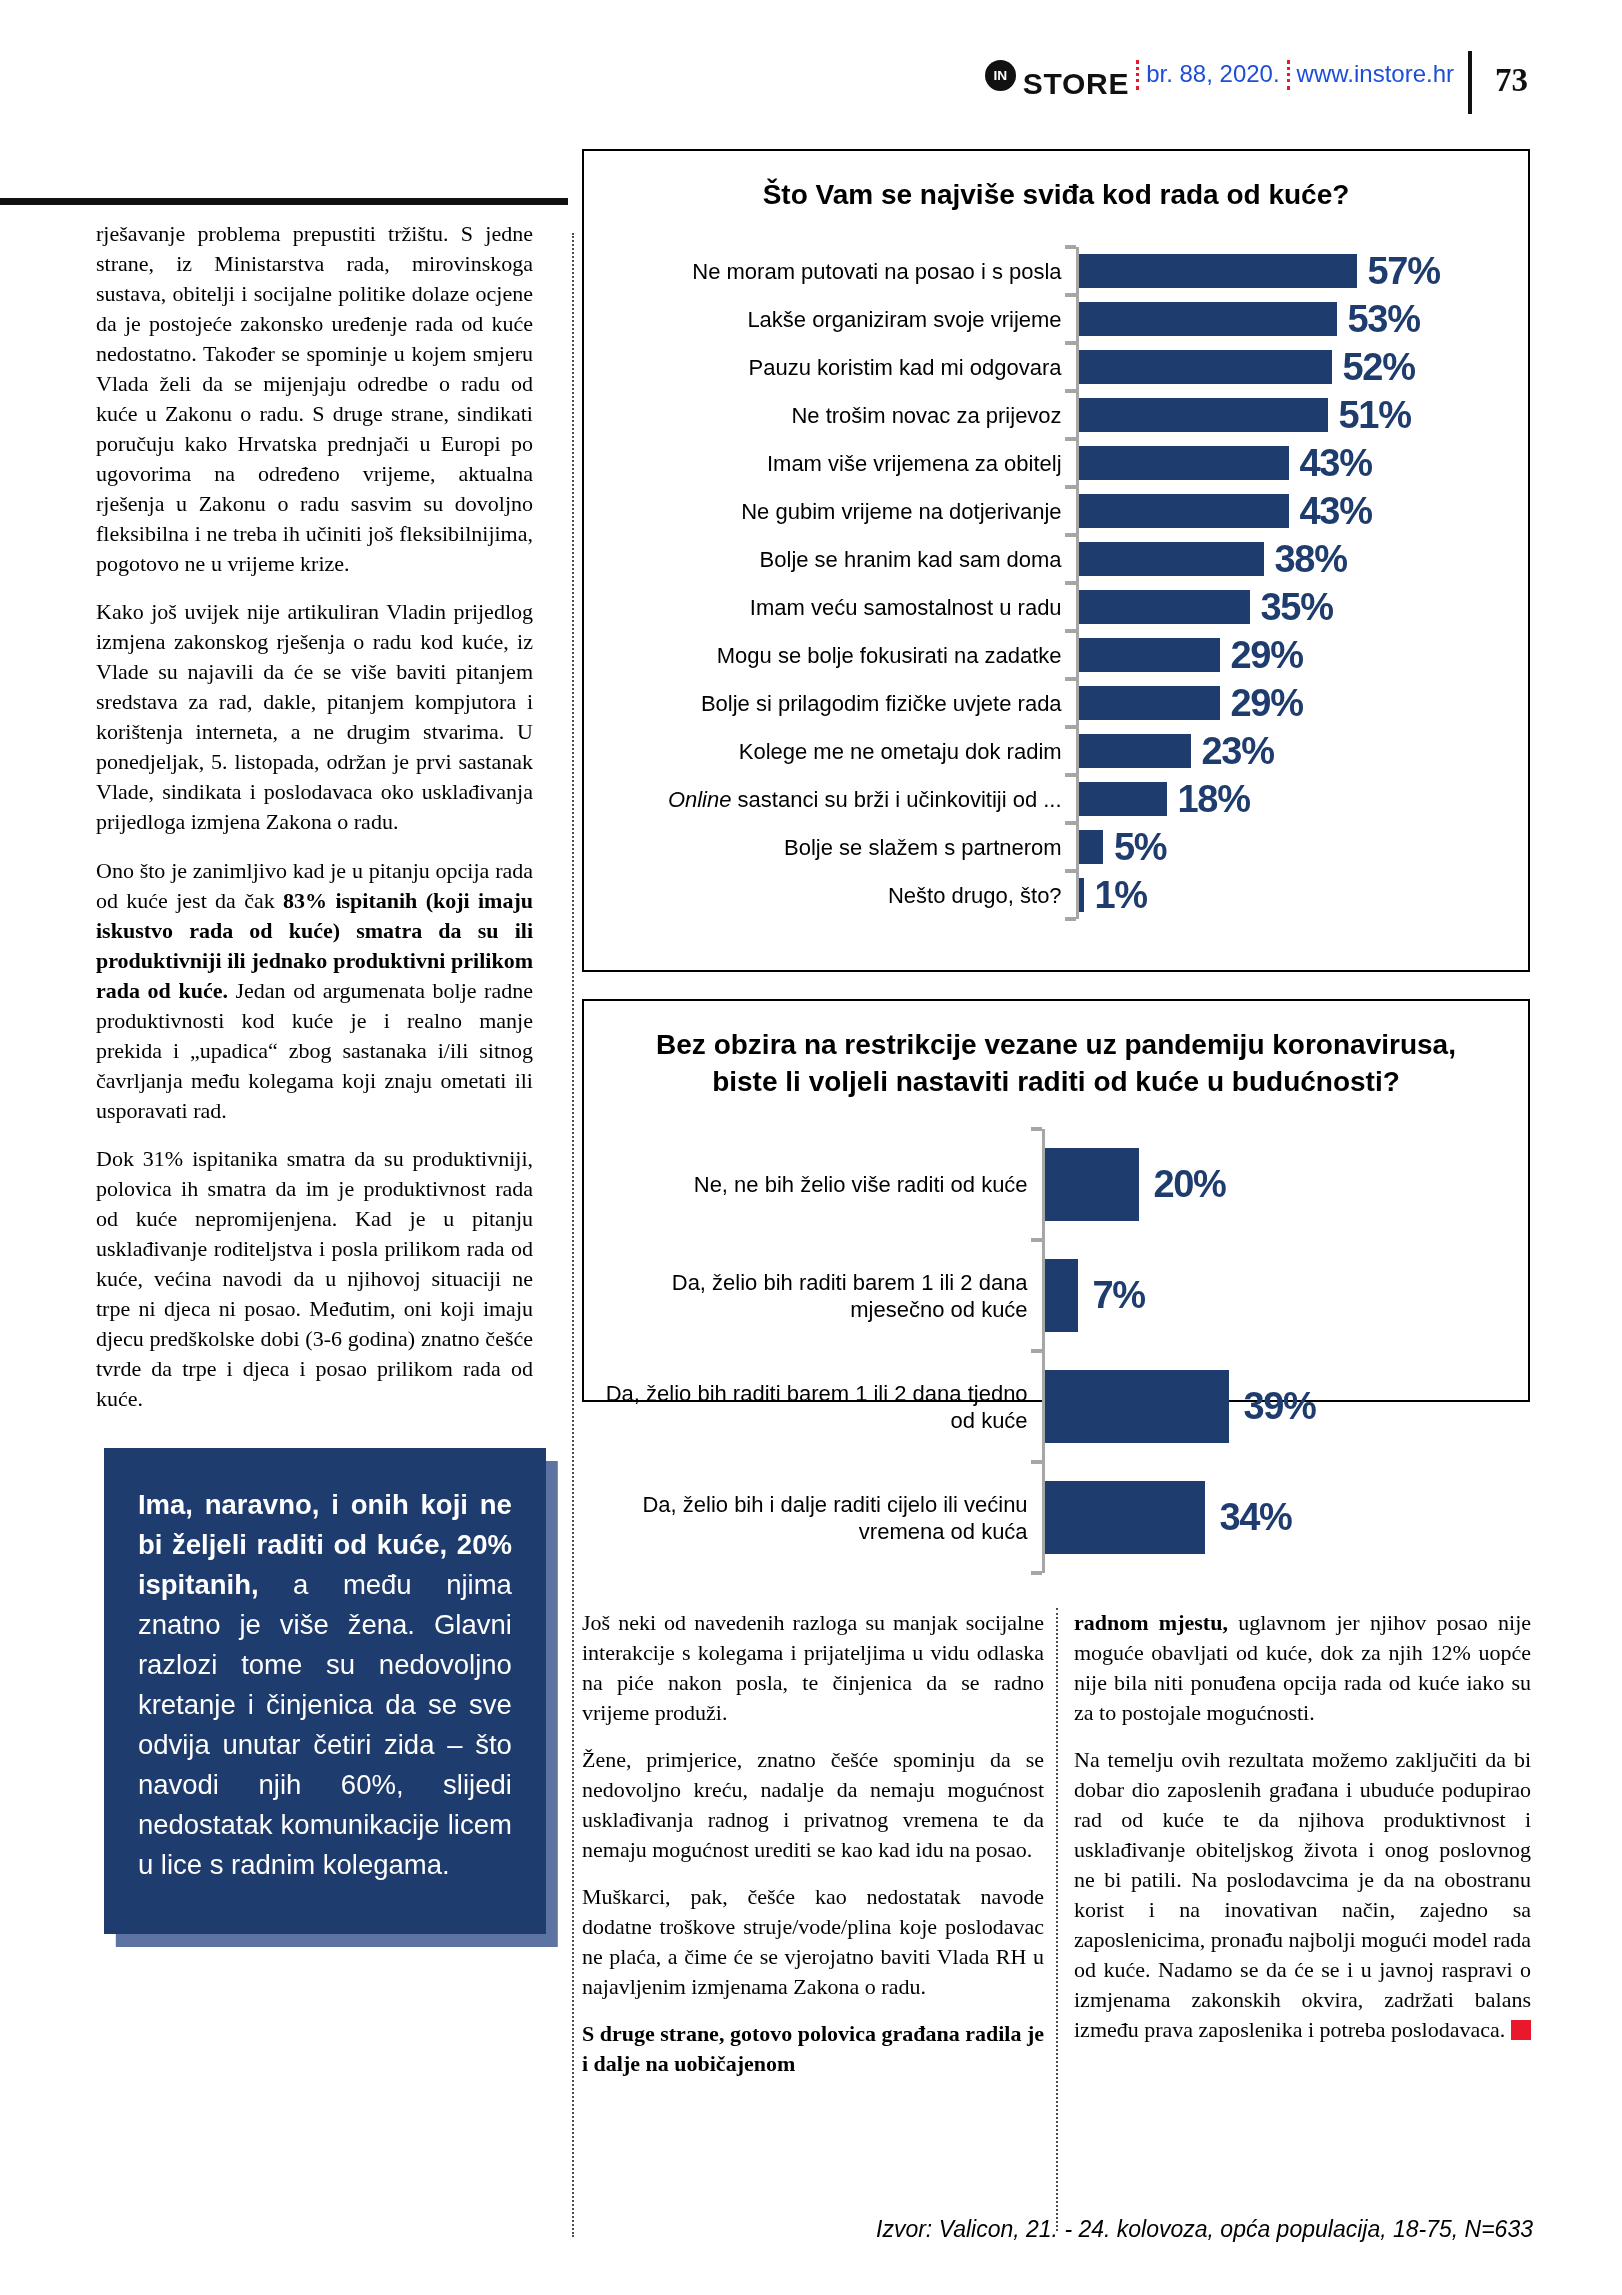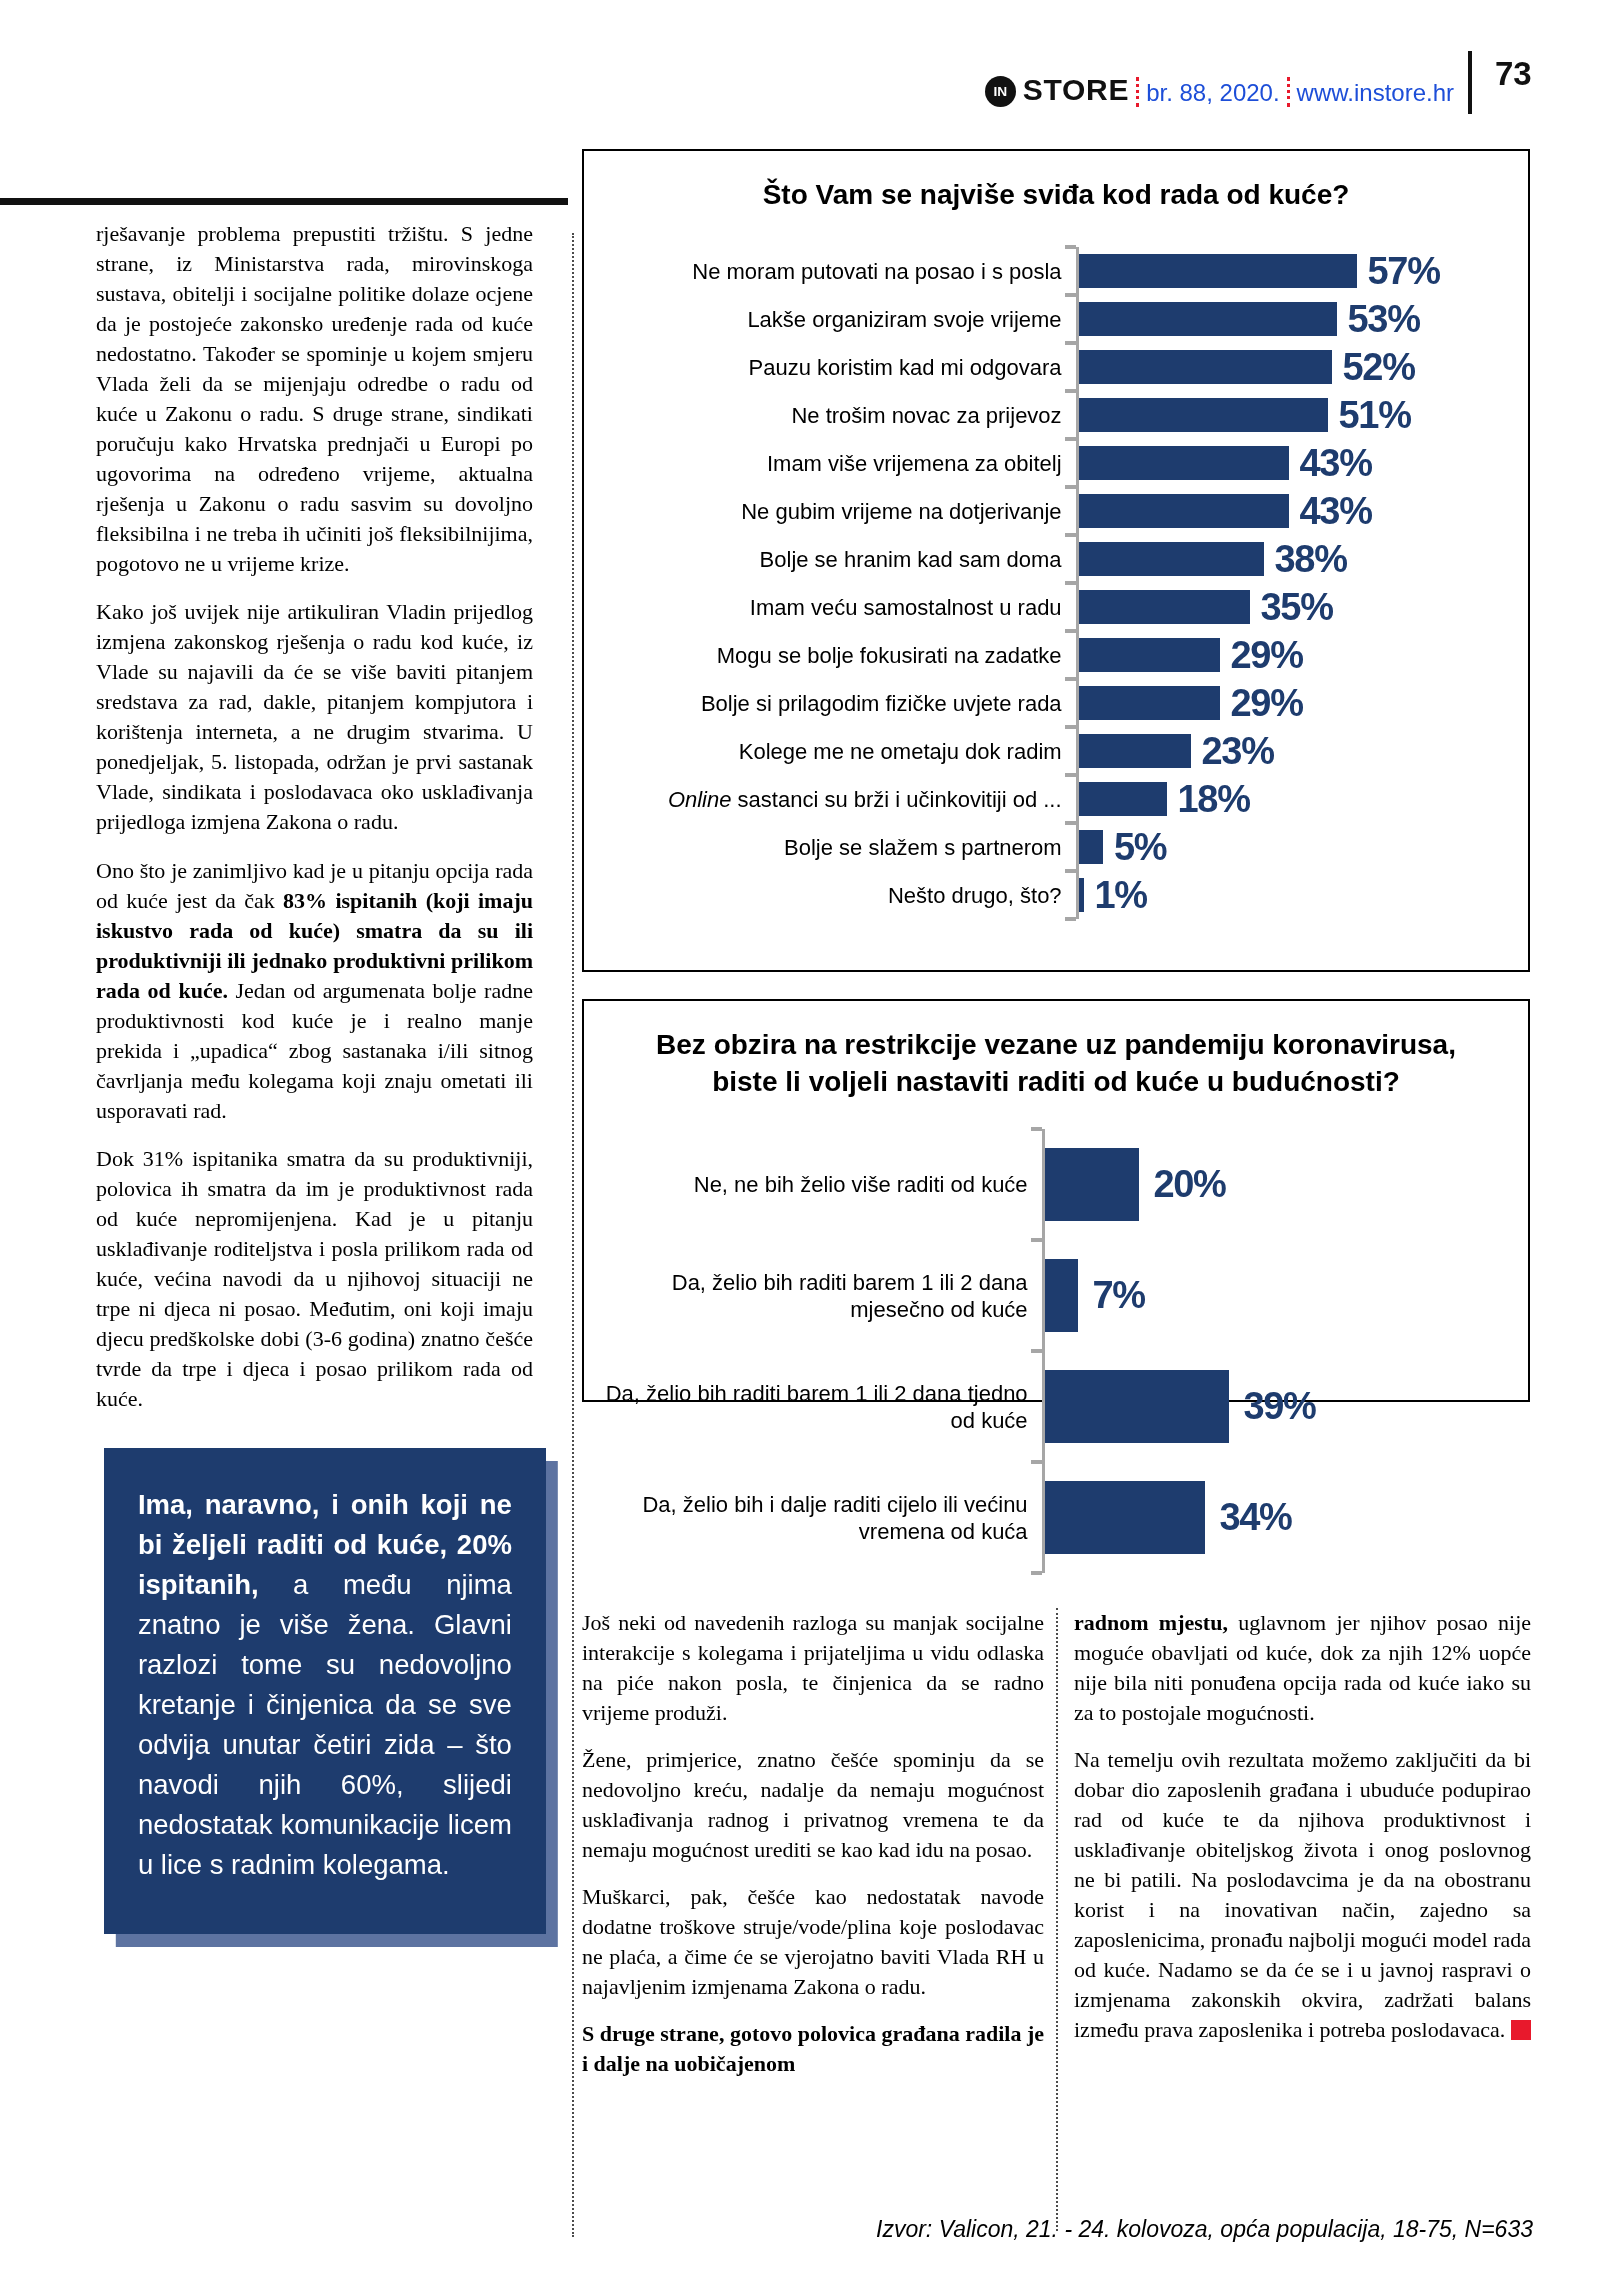--- a/index.html
+++ b/index.html
@@ -1,28 +1,28 @@
 <!DOCTYPE html>
 <html lang="hr" style="font-size:10.5px"><head>
 <meta charset="utf-8">
 <style>
   html,body{margin:0;padding:0;background:#ffffff;}
   #page{position:relative;width:1623px;height:2295px;background:#ffffff;overflow:hidden;
         font-family:"Liberation Serif",serif;color:#000;}
 
   
-  .header-group{position:absolute;top:60px;right:169px;display:flex;align-items:flex-end;gap:7px;height:47px;
+  .header-group{position:absolute;top:60px;right:169px;display:flex;align-items:flex-start;gap:7px;height:47px;
                 font-family:"Liberation Sans",sans-serif;}
   .logo-circle{width:31px;height:31px;border-radius:50%;background:#111;color:#fff;display:flex;
                align-items:center;justify-content:center;font-weight:700;font-size:13.7px;letter-spacing:0;}
   .logo-store{font-weight:700;font-size:30px;letter-spacing:0.7px;color:#111;margin-top:7px;}
   .hsep{width:0;height:30px;border-left:3.3px dotted #e8192c;}
   .h-meta{font-size:24px;color:#1d4ed8;}
   .header-bar{position:absolute;left:1468px;top:51px;width:3.9px;height:63px;background:#111;}
-  .page-num{position:absolute;left:1495px;top:55px;font-family:Liberation Sans, sans-serif;
+  .page-num{position:absolute;left:1495px;top:62px;font-family:Liberation Serif, serif;
             font-weight:700;font-size:33px;color:#111;}
 
   
   .top-rule{position:absolute;left:0;top:198px;width:568px;height:6.5px;background:#111;}
   .vdot{position:absolute;width:0;border-left:2.6px dotted #4b4b4b;}
   #vdot-left{left:572px;top:233px;height:2004px;}
   #vdot-bottom{left:1056px;top:1608px;height:623px;}
 
   
   .left-col{position:absolute;left:96px;top:219px;width:437px;font-size:22px;line-height:30px;text-align:justify;}

